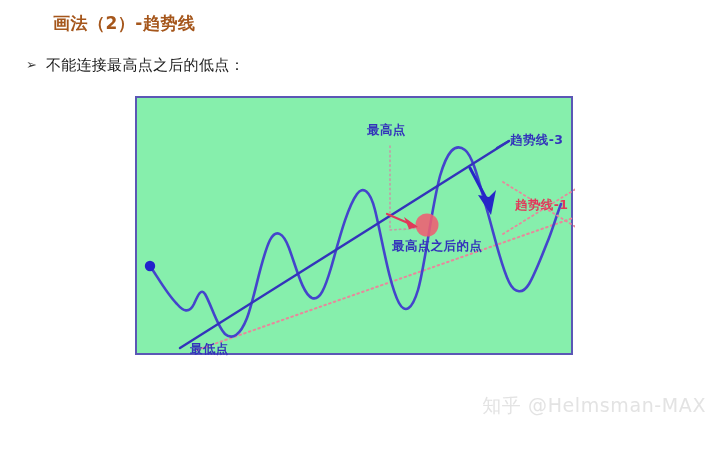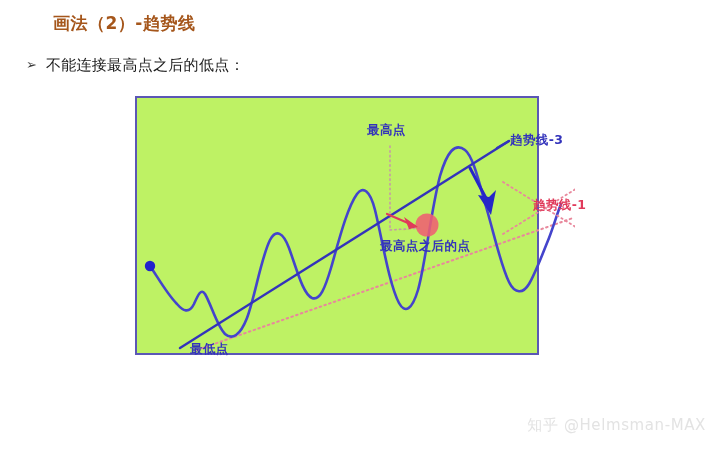--- a/index.html
+++ b/index.html
@@ -48,24 +48,24 @@
     font-size: 15px;
     color: #1a1a1a;
     letter-spacing: 0.3px;
   }
 
   
   #chart-frame {
     position: absolute;
     left: 135px;
     top: 96px;
-    width: 404px;
+    width: 438px;
     height: 259px;
     border: 2px solid #5b57b5;
-    background: #bef264;
+    background: #86efac;
     box-sizing: border-box;
   }
   #chart-svg {
     position: absolute;
     left: 0;
     top: 0;
     width: 438px;
     height: 259px;
     display: block;
   }
@@ -77,30 +77,30 @@
     font-weight: bold;
     white-space: nowrap;
     letter-spacing: 0.4px;
     line-height: 1;
   }
   .chart-label.blue { color: #3333bb; }
   .chart-label.red  { color: #e03a5a; }
 
   #label-highest        { left: 230px; top:  26px; }
   #label-trendline2     { left: 373px; top:  36px; }
-  #label-trendline1     { left: 396px; top: 101px; }
-  #label-after-highest  { left: 243px; top: 142px; }
+  #label-trendline1     { left: 378px; top: 101px; }
+  #label-after-highest  { left: 255px; top: 142px; }
   #label-lowest         { left:  53px; top: 245px; }
 
   
   #watermark {
     position: absolute;
     right: 14px;
-    bottom: 16px;
-    font-size: 15px;
+    bottom: 32px;
+    font-size: 19px;
     color: #e3e3e3;
     letter-spacing: 0.6px;
     white-space: nowrap;
   }
 </style>
 </head>
 <body>
 
 <div id="slide-title">画法（2）-趋势线</div>
 

